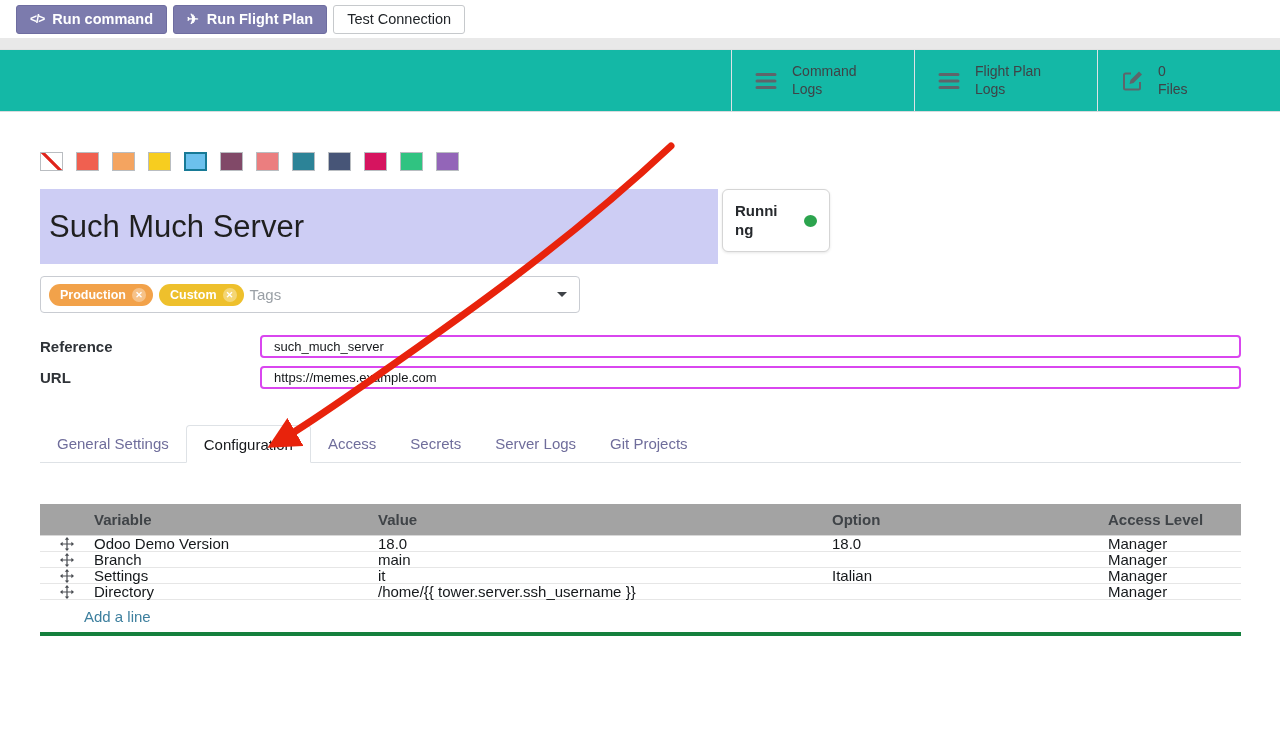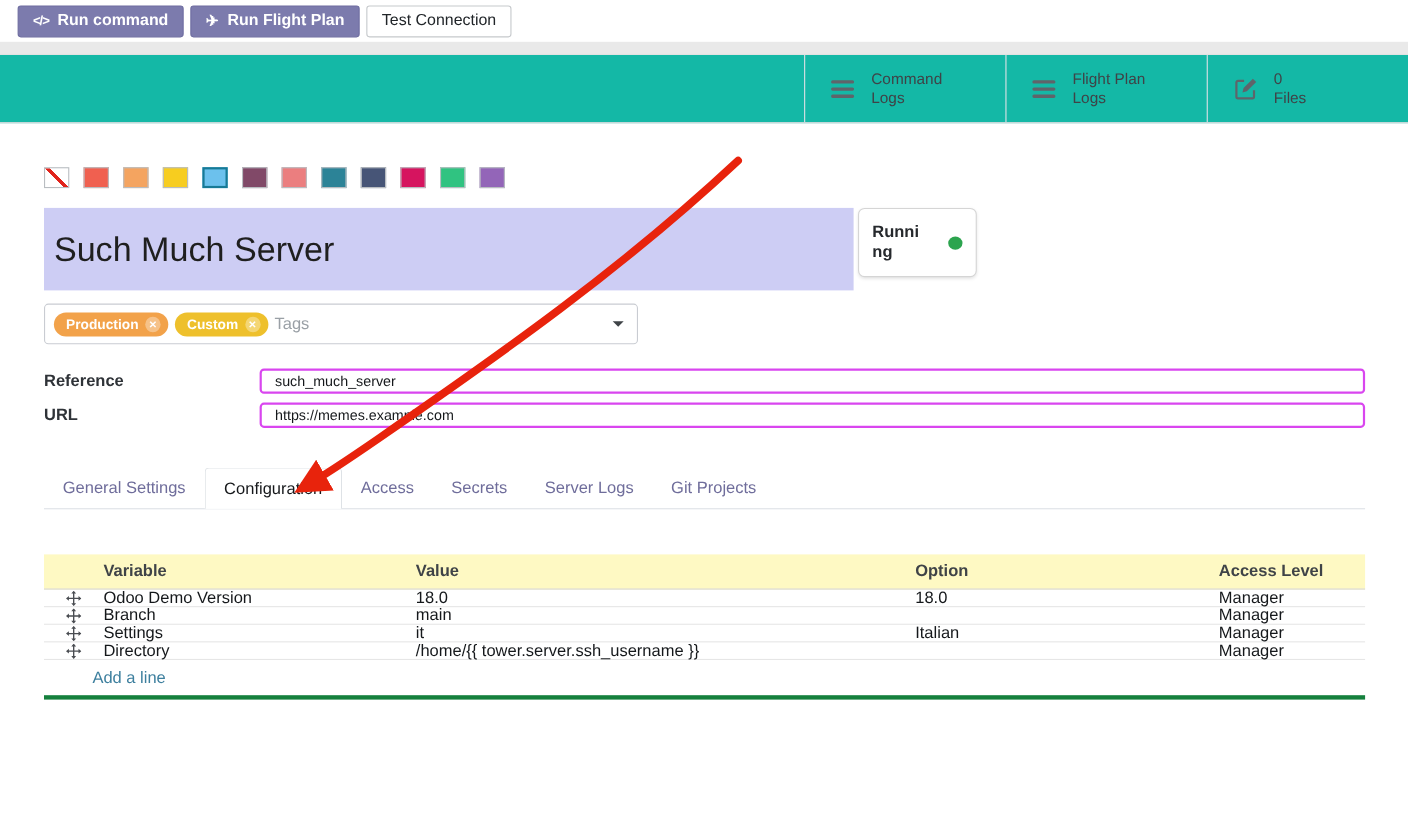--- a/index.html
+++ b/index.html
@@ -29,55 +29,55 @@
 
   
   .sheet { padding:0 39px 0 40px; }
 
   .swatch-row { margin-top:39px; display:flex; gap:13px; height:20px; align-items:center; }
   .swatch { width:23px; height:19px; border:1px solid #b9bdc1; cursor:pointer; flex:none; }
   .swatch.no-color { background:linear-gradient(45deg,#fff 44%,#e0241c 45%,#e0241c 55%,#fff 56%); }
   .swatch.selected { border:2px solid #177a96; }
 
   .title-row { margin-top:18px; display:flex; align-items:flex-start; }
-  .title-box { width:736px; height:75px; background:#cdcdf4; display:flex; align-items:center;
+  .title-box { width:678px; height:75px; background:#cdcdf4; display:flex; align-items:center;
                padding-left:9px; font-size:31px; color:#1f1f1f; cursor:text; }
   .status-card { margin-left:4px; width:108px; height:63px; background:#fff; border:1px solid #d5d5d5;
                  border-radius:6px; box-shadow:0 1px 3px rgba(0,0,0,.10); display:flex; align-items:center;
                  justify-content:space-between; padding:0 12px; cursor:pointer; }
   .status-text { width:50px; font-size:15px; font-weight:700; color:#26292d; word-break:break-all; line-height:1.25; }
   .status-dot { width:13px; height:12px; border-radius:50%; background:#2ca44e; flex:none; }
 
   .tags-box { margin-top:12px; width:540px; height:37px; border:1px solid #c9ccd2; border-radius:4px;
               display:flex; align-items:center; padding:0 12px 0 8px; gap:6px; }
   .tag-pill { height:22px; border-radius:11px; display:inline-flex; align-items:center; gap:6px;
               padding:0 7px 0 11px; color:#fff; font-size:12.5px; font-weight:700; cursor:pointer; }
   .tag-x { width:14px; height:14px; border-radius:50%; background:rgba(255,255,255,.35);
            display:flex; align-items:center; justify-content:center; font-size:9px; font-weight:700; cursor:pointer; }
   .tags-placeholder { color:#9aa0a6; font-size:15px; }
   .tags-caret { margin-left:auto; width:0; height:0; border-left:5px solid transparent;
                 border-right:5px solid transparent; border-top:5px solid #3f4347; cursor:pointer; }
 
-  .field-row { display:flex; align-items:center; }
+  .field-row { display:flex; align-items:center;gap:24px; }
   .field-row.reference { margin-top:22px; }
   .field-row.url { margin-top:8px; }
   .field-label { width:196px; font-size:15px; font-weight:700; color:#2f3338; }
   .field-input { flex:1; height:23px; border:2px solid #d946ef; border-radius:4px; padding:0 12px;
                  font-size:13px; color:#15181b; font-family:"Liberation Sans", sans-serif; background:#fff; }
 
   
   .tabs { margin-top:36px; display:flex; border-bottom:1px solid #dee2e6; padding-left:0; }
   .tab { padding:10px 17px 9px; font-size:15px; color:#6f6d9b; cursor:pointer; white-space:nowrap; }
   .tab.active { background:#fff; border:1px solid #dee2e6; border-bottom:1px solid #fff; margin-bottom:-1px;
                 border-radius:4px 4px 0 0; color:#16181b; }
 
   
   .cfg-table { margin-top:41px; width:1201px; }
   .t-row { display:grid; grid-template-columns:44px 284px 454px 276px 1fr; align-items:center; }
-  .t-head { background:#fef9c3; height:32px; border-bottom:1px solid #d8d8d8; }
+  .t-head { background:#a3a3a3; height:32px; border-bottom:1px solid #d8d8d8; }
   .t-head .t-cell { font-weight:700; color:#3f4347; }
   .t-body-row { height:16px; border-bottom:1px solid #e6e6e6; cursor:pointer; }
   .t-cell { padding-left:10px; font-size:15px; color:#15181b; overflow:hidden; white-space:nowrap; }
   .handle-cell { display:flex; justify-content:center; cursor:grab; }
   .add-line-row { height:36px; display:flex; align-items:center; border-bottom:4px solid #15803d; }
   .add-line { margin-left:44px; font-size:15px; color:#3d7f9e; cursor:pointer; }
 
   
   .arrow-overlay { position:absolute; inset:0; pointer-events:none; z-index:50; }
 </style>

